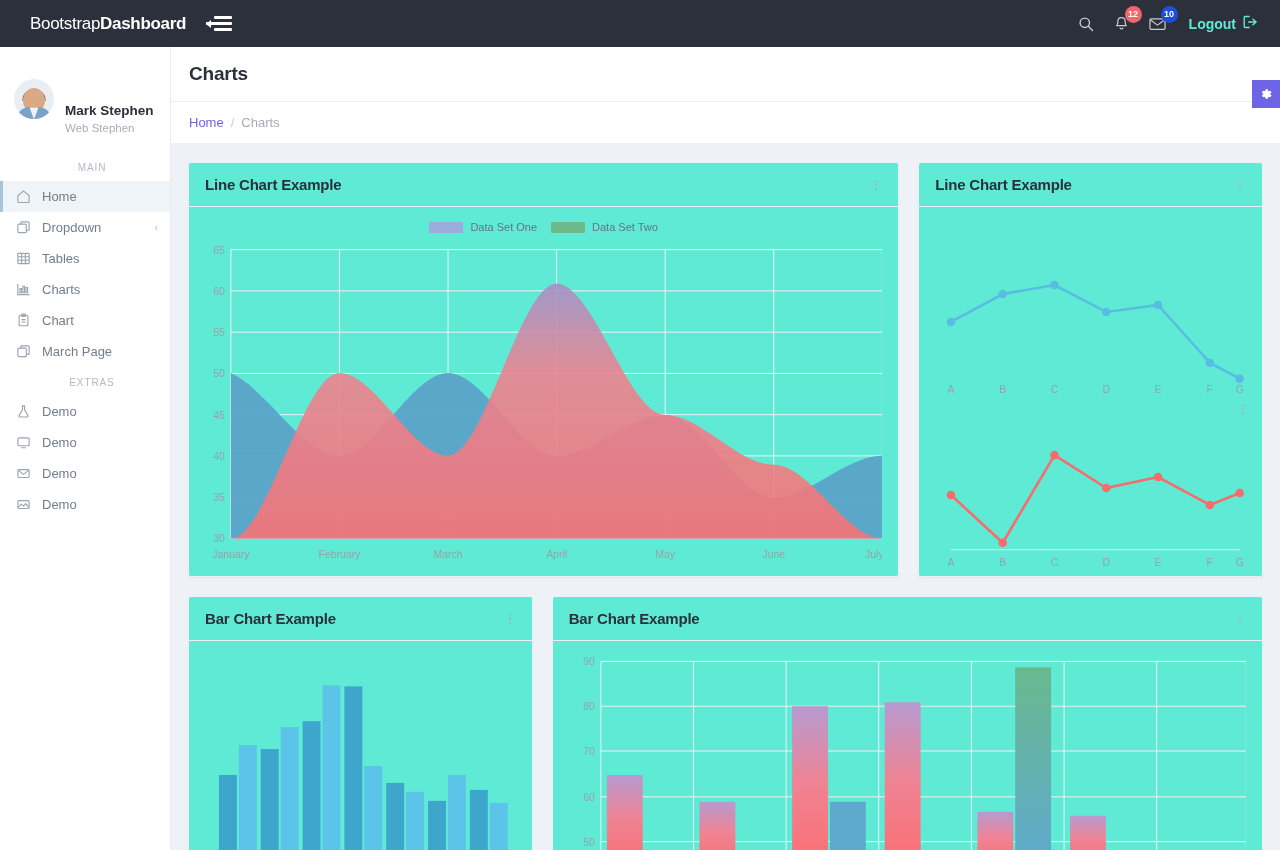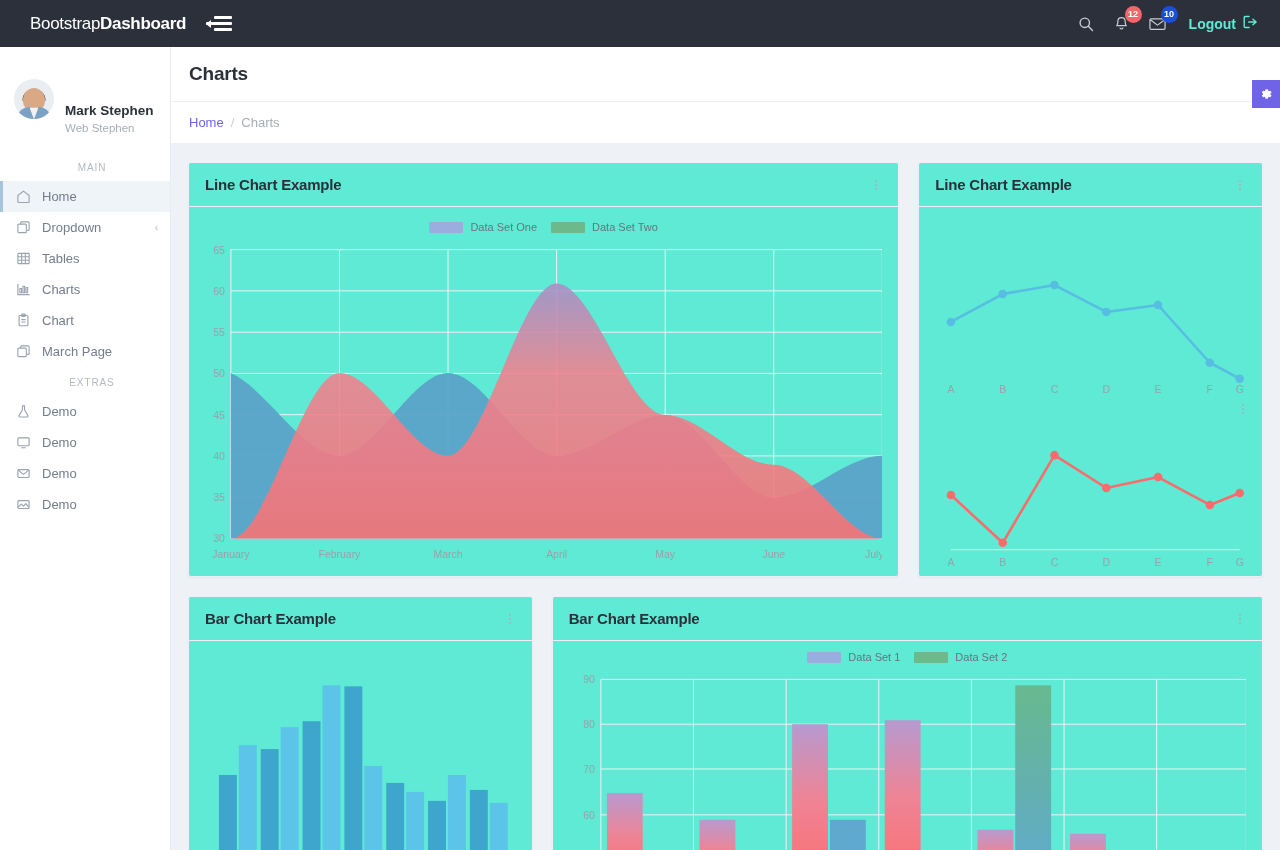--- a/index.html
+++ b/index.html
@@ -578,30 +578,20 @@
       <div class="card" style="width:712px;height:290px;">
         <div class="card-head">
           <div class="card-title">Bar Chart Example</div>
           <div class="kebab">
               <i></i>
               <i></i>
               <i></i>
             </div>
         </div>
         <div class="card-body" style="padding:10px 16px 0 16px;">
-          <div class="legend">
-            <div class="legend-item">
-              <span class="legend-swatch" style="background:#9badde"></span>
-              <span class="legend-label">Data Set 1</span>
-            </div>
-            <div class="legend-item">
-              <span class="legend-swatch" style="background:#6cb98a"></span>
-              <span class="legend-label">Data Set 2</span>
-            </div>
-          </div>
           <svg class="chart" viewBox="0 0 680 215" width="680" height="215">
             <defs>
               <linearGradient id="bRed" x1="0" y1="0" x2="0" y2="1">
                 <stop offset="0%" stop-color="#b79ad0"></stop>
                   <stop offset="48%" stop-color="#ef8394"></stop>
                   <stop offset="100%" stop-color="#fb6f72"></stop>
               </linearGradient>
               <linearGradient id="bGreen" x1="0" y1="0" x2="0" y2="1">
                 <stop offset="0%" stop-color="#68b98e"></stop>
                   <stop offset="100%" stop-color="#5fa9cf"></stop>

